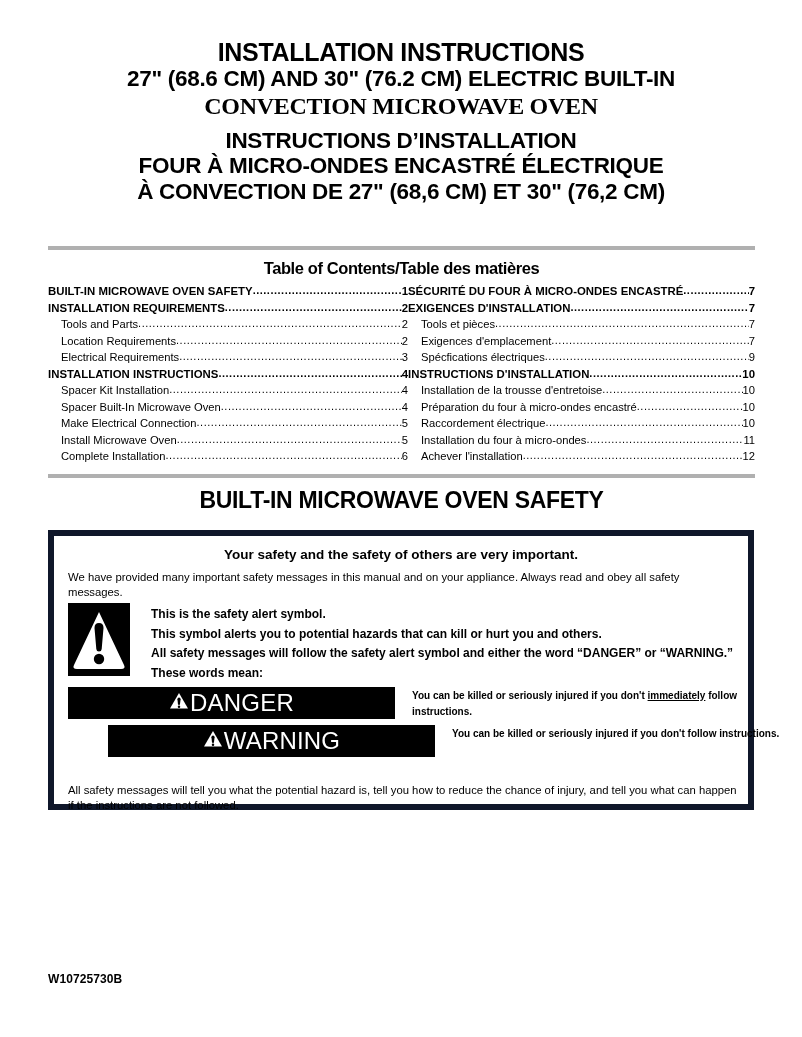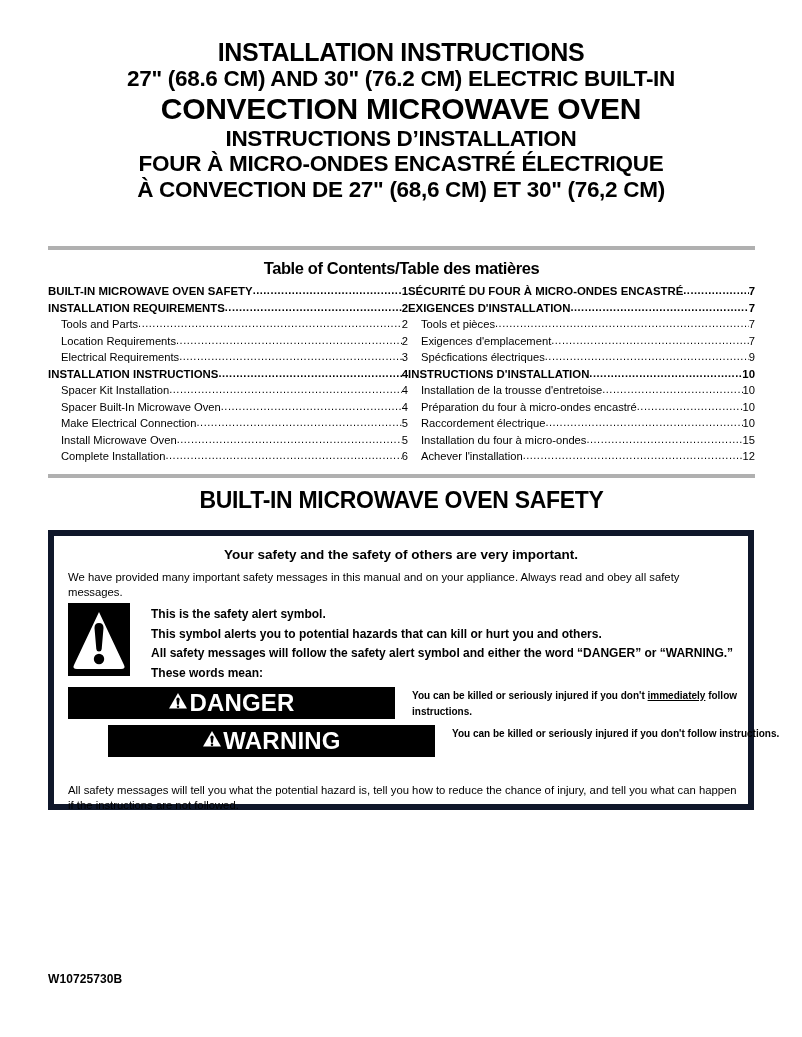--- a/index.html
+++ b/index.html
@@ -34,21 +34,21 @@
     text-align: center;
   }
   .title-line {
     font-weight: bold;
     letter-spacing: -0.3px;
     line-height: 1.0;
     white-space: nowrap;
   }
   .title-en-1 { font-size: 25px; margin-bottom: 3px; }
   .title-en-2 { font-size: 22.5px; margin-bottom: 3px; }
-  .title-en-3 { font-size: 30px; margin-bottom: 4px; }
+  .title-en-3 { font-size: 24px; margin-bottom: 12px; font-family: Liberation Serif, serif; }
   .title-fr-1 { font-size: 22.5px; margin-bottom: 3px; }
   .title-fr-2 { font-size: 22.5px; margin-bottom: 3px; }
   .title-fr-3 { font-size: 22.5px; }
 
   
   .rule {
     position: absolute;
     left: 48px;
     width: 707px;
     height: 4px;
@@ -191,21 +191,21 @@
     height: 32px;
     background: #000000;
     color: #ffffff;
     display: flex;
     align-items: center;
     justify-content: center;
   }
   .signal-banner .tri { margin-right: 1px; display: block; }
   .signal-word {
     font-size: 24px;
-    font-weight: bold;
+    font-weight: normal;
     letter-spacing: 0.2px;
     line-height: 1;
   }
   .signal-text {
     flex: 1 1 auto;
     padding-left: 17px;
     font-size: 10px;
     font-weight: bold;
     line-height: 15.5px;
     padding-top: 1px;
@@ -349,21 +349,21 @@
           <span class="toc-page">10</span>
         </div>
         <div class="toc-row minor">
           <span class="toc-label">Raccordement électrique</span>
           <span class="toc-dots">........................................................................................................................</span>
           <span class="toc-page">10</span>
         </div>
         <div class="toc-row minor">
           <span class="toc-label">Installation du four à micro-ondes </span>
           <span class="toc-dots">........................................................................................................................</span>
-          <span class="toc-page">15</span>
+          <span class="toc-page">11</span>
         </div>
         <div class="toc-row minor">
           <span class="toc-label">Achever l'installation </span>
           <span class="toc-dots">........................................................................................................................</span>
           <span class="toc-page">12</span>
         </div>
       </div>
   </div>
 
   <div class="rule rule-bottom"></div>

